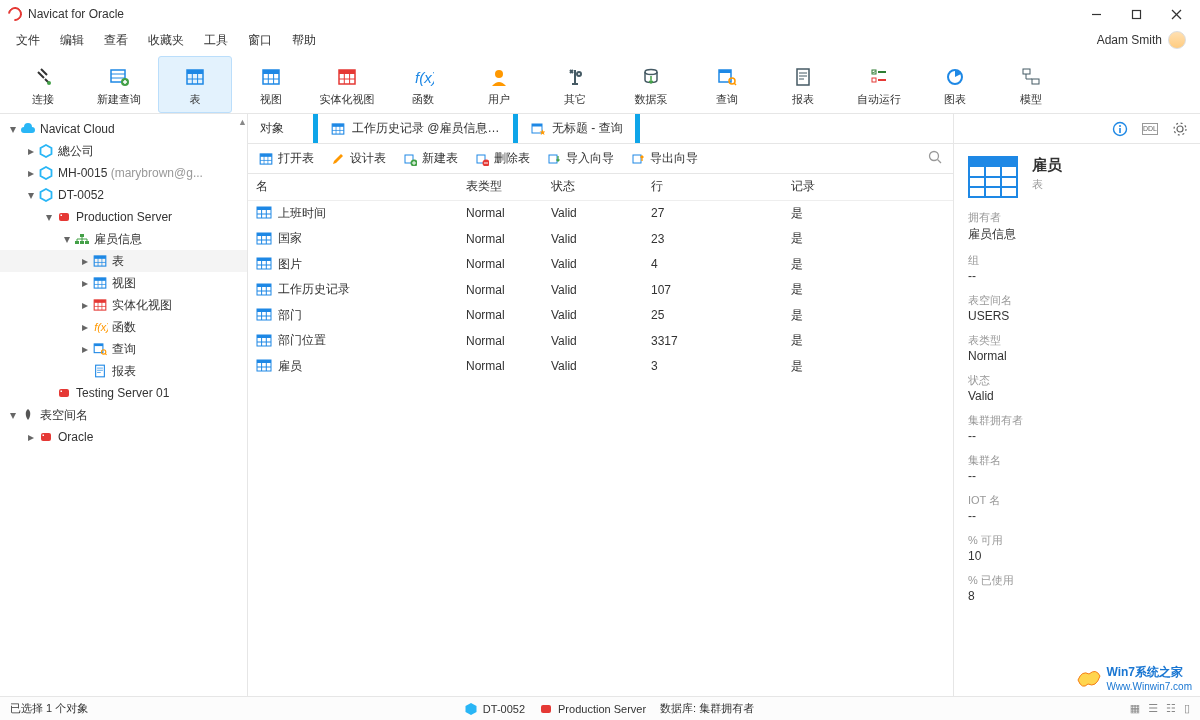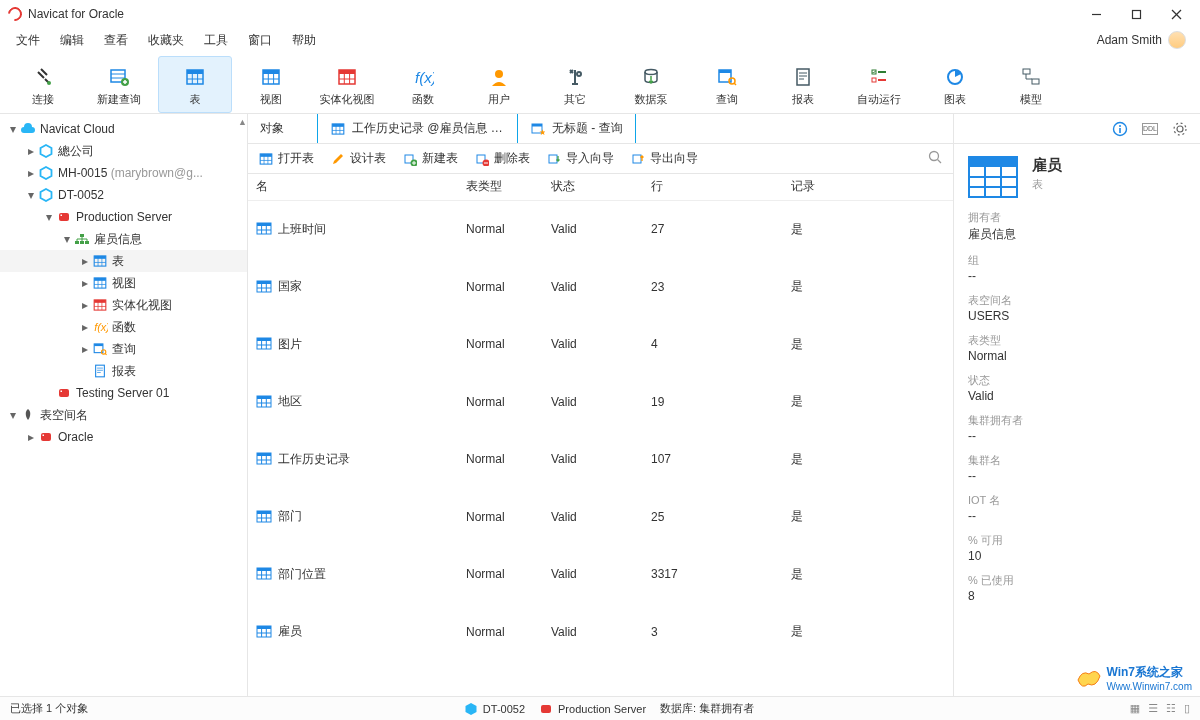--- a/index.html
+++ b/index.html
@@ -38,34 +38,34 @@
 .tree { padding: 4px 0; }
 .node { display: flex; align-items: center; height: 22px; padding-right: 4px; white-space: nowrap; }
 .node.sel { background: #f4f4f4; }
 .tw { width: 14px; display: flex; justify-content: center; color: #666;}
 .tic { width: 16px; display: flex; justify-content: center; margin-right: 4px;}
 .grey{color:#999}
 
 
 .content { flex: 1; display: flex; flex-direction: column; min-width: 0; }
 .tabs { height: 30px; display: flex; border-bottom: 1px solid #e6e6e6; align-items:flex-end;}
-.tab { height: 29px; display: flex; align-items: center; gap:6px; padding: 0 12px; border-right: 1px solid #0ea5e9; max-width:200px;}
+.tab { height: 29px; display: flex; align-items: center; gap:6px; padding: 0 12px; border-right: 5px solid #0ea5e9; max-width:200px;}
 .tab.small{flex:0 0 70px}
 .tab .tlabel{white-space:nowrap;overflow:hidden;text-overflow:ellipsis;font-size:12px}
 .tab .tic2{width:16px;height:16px;display:flex;align-items:center;justify-content:center}
 
 .subbar { height: 30px; display: flex; align-items: center; gap: 16px; padding: 0 10px; border-bottom: 1px solid #e6e6e6;}
 .subbar .sb{display:flex;align-items:center;gap:4px;}
 .subbar .spacer{flex:1}
 .sbic{width:16px;height:16px;display:flex;align-items:center;justify-content:center}
 
 .tblwrap{flex:1;overflow:auto}
 table.db { width: 100%; border-collapse: collapse; }
 table.db th { text-align: left; font-weight: normal; padding: 4px 8px; border-bottom: 1px solid #eee; height:26px;}
-table.db td { padding: 20px 8px; height:20px;}
+table.db td { padding: 4px 8px; height:20px;}
 table.db tr.sel td{ background:#1e88e5;color:#fff;}
 .cellic{display:inline-flex;align-items:center;gap:6px}
 .tblic{width:16px;height:14px;display:inline-flex}
 
 
 .rpanel { width: 247px; border-left: 1px solid #e6e6e6; display: flex; flex-direction: column; overflow:hidden;}
 .rtop{height:30px;display:flex;align-items:center;justify-content:flex-end;gap:14px;padding:0 12px;border-bottom:1px solid #e6e6e6}
 .rtop .ric{width:16px;height:16px;display:flex;align-items:center;justify-content:center;color:#1e88e5}
 .dlic{width:16px;height:12px;border:1px solid #999;font-size:7px;display:flex;align-items:center;justify-content:center;color:#666}
 .rhead{display:flex;gap:14px;padding:12px 14px}
@@ -595,38 +595,20 @@
                         <line x1="5.6" y1="1" x2="5.6" y2="12" stroke="#1e88e5"></line>
                         <line x1="10.3" y1="1" x2="10.3" y2="12" stroke="#1e88e5"></line>
                         <line x1="1" y1="8" x2="15" y2="8" stroke="#1e88e5"></line>
                       </svg>
                     </span>
                     <span>图片</span>
                   </span></td>
                 <td>Normal</td>
                 <td>Valid</td>
                 <td>4</td>
-                <td>是</td>
-              </tr>
-              <tr>
-                <td><span class="cellic">
-                    <span class="tblic">
-                      <svg width="16" height="13" viewBox="0 0 16 13">
-                        <rect x="1" y="1" width="14" height="11" fill="none" stroke="#1e88e5"></rect>
-                        <rect x="1" y="1" width="14" height="3" fill="#1e88e5"></rect>
-                        <line x1="5.6" y1="1" x2="5.6" y2="12" stroke="#1e88e5"></line>
-                        <line x1="10.3" y1="1" x2="10.3" y2="12" stroke="#1e88e5"></line>
-                        <line x1="1" y1="8" x2="15" y2="8" stroke="#1e88e5"></line>
-                      </svg>
-                    </span>
-                    <span>地区</span>
-                  </span></td>
-                <td>Normal</td>
-                <td>Valid</td>
-                <td>19</td>
                 <td>是</td>
               </tr>
               <tr>
                 <td><span class="cellic">
                     <span class="tblic">
                       <svg width="16" height="13" viewBox="0 0 16 13">
                         <rect x="1" y="1" width="14" height="11" fill="none" stroke="#1e88e5"></rect>
                         <rect x="1" y="1" width="14" height="3" fill="#1e88e5"></rect>
                         <line x1="5.6" y1="1" x2="5.6" y2="12" stroke="#1e88e5"></line>
                         <line x1="10.3" y1="1" x2="10.3" y2="12" stroke="#1e88e5"></line>

